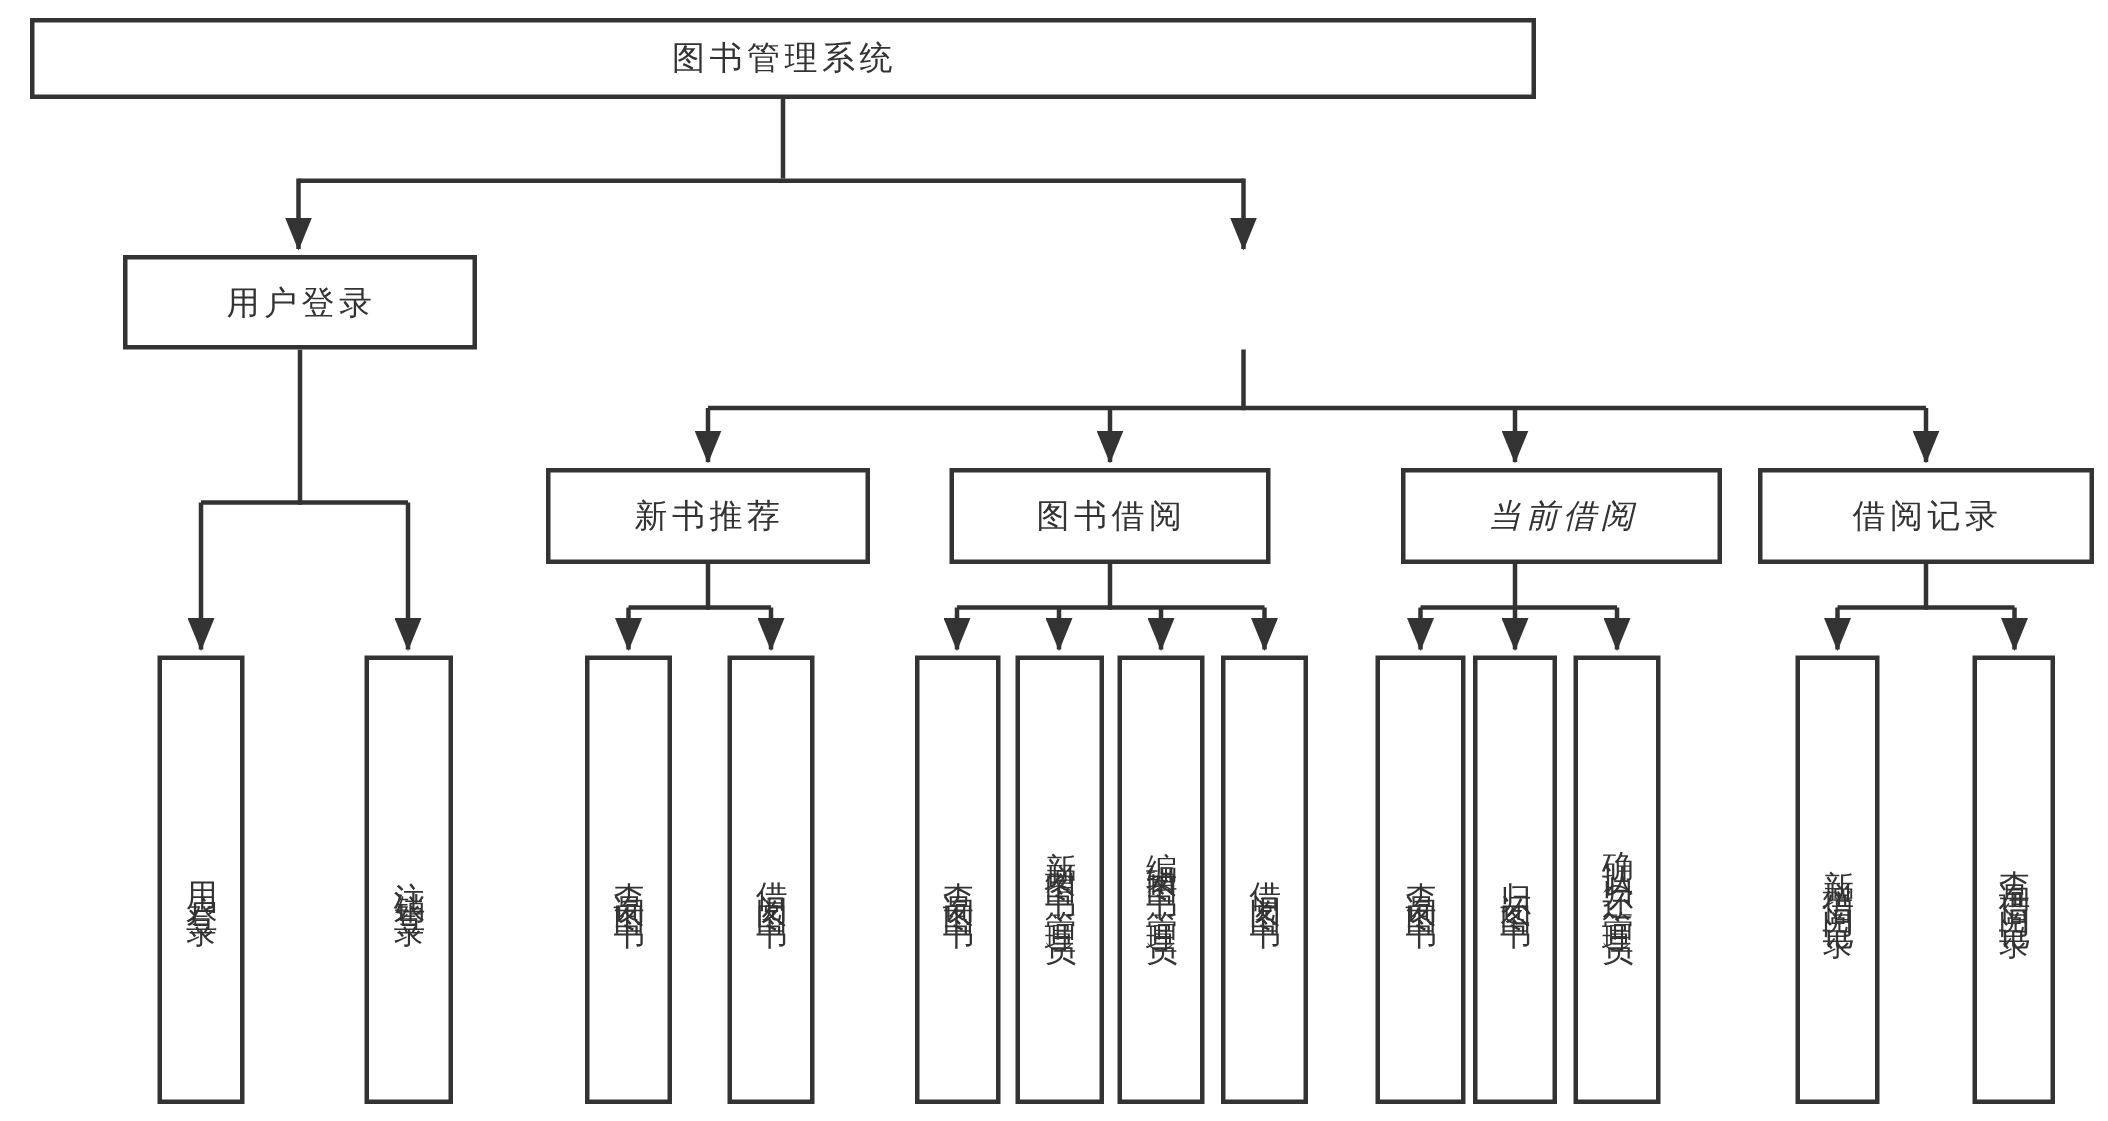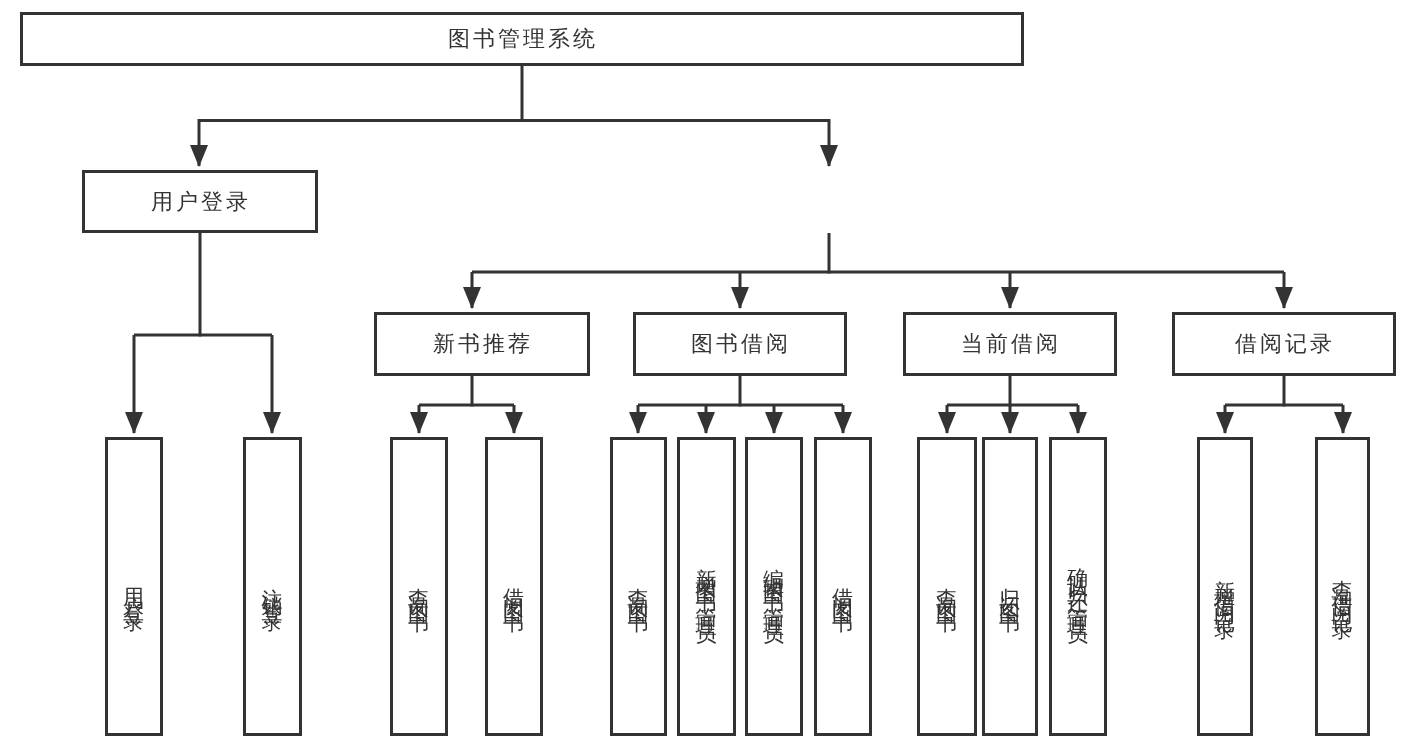--- a/index.html
+++ b/index.html
@@ -115,27 +115,27 @@
   </svg>
 
   <div class="node hnode" style="left:20px; top:12px; width:1004px; height:54px;">
     <span class="lbl">图书管理系统</span>
   </div>
 
   <div class="node hnode" style="left:82px; top:170px; width:236px; height:63px;">
     <span class="lbl">用户登录</span>
   </div>
 
-  <div class="node hnode" style="left:364px; top:312px; width:216px; height:64px;margin-left:10px;">
+  <div class="node hnode" style="left:364px; top:312px; width:216px; height:64px;">
     <span class="lbl">新书推荐</span>
   </div>
   <div class="node hnode" style="left:633px; top:312px; width:214px; height:64px;align-items:center;">
     <span class="lbl">图书借阅</span>
   </div>
-  <div class="node hnode" style="left:903px; top:312px; width:214px; height:64px;">
+  <div class="node hnode" style="left:934px; top:312px; width:214px; height:64px;font-style:italic;">
     <span class="lbl">当前借阅</span>
   </div>
   <div class="node hnode" style="left:1172px; top:312px; width:224px; height:64px;">
     <span class="lbl">借阅记录</span>
   </div>
 
   <div class="node vnode" style="left:105px; top:437px; width:58px; height:299px;">
     <span class="lbl">用户登录</span>
   </div>
   <div class="node vnode" style="left:243px; top:437px; width:59px; height:299px;">

